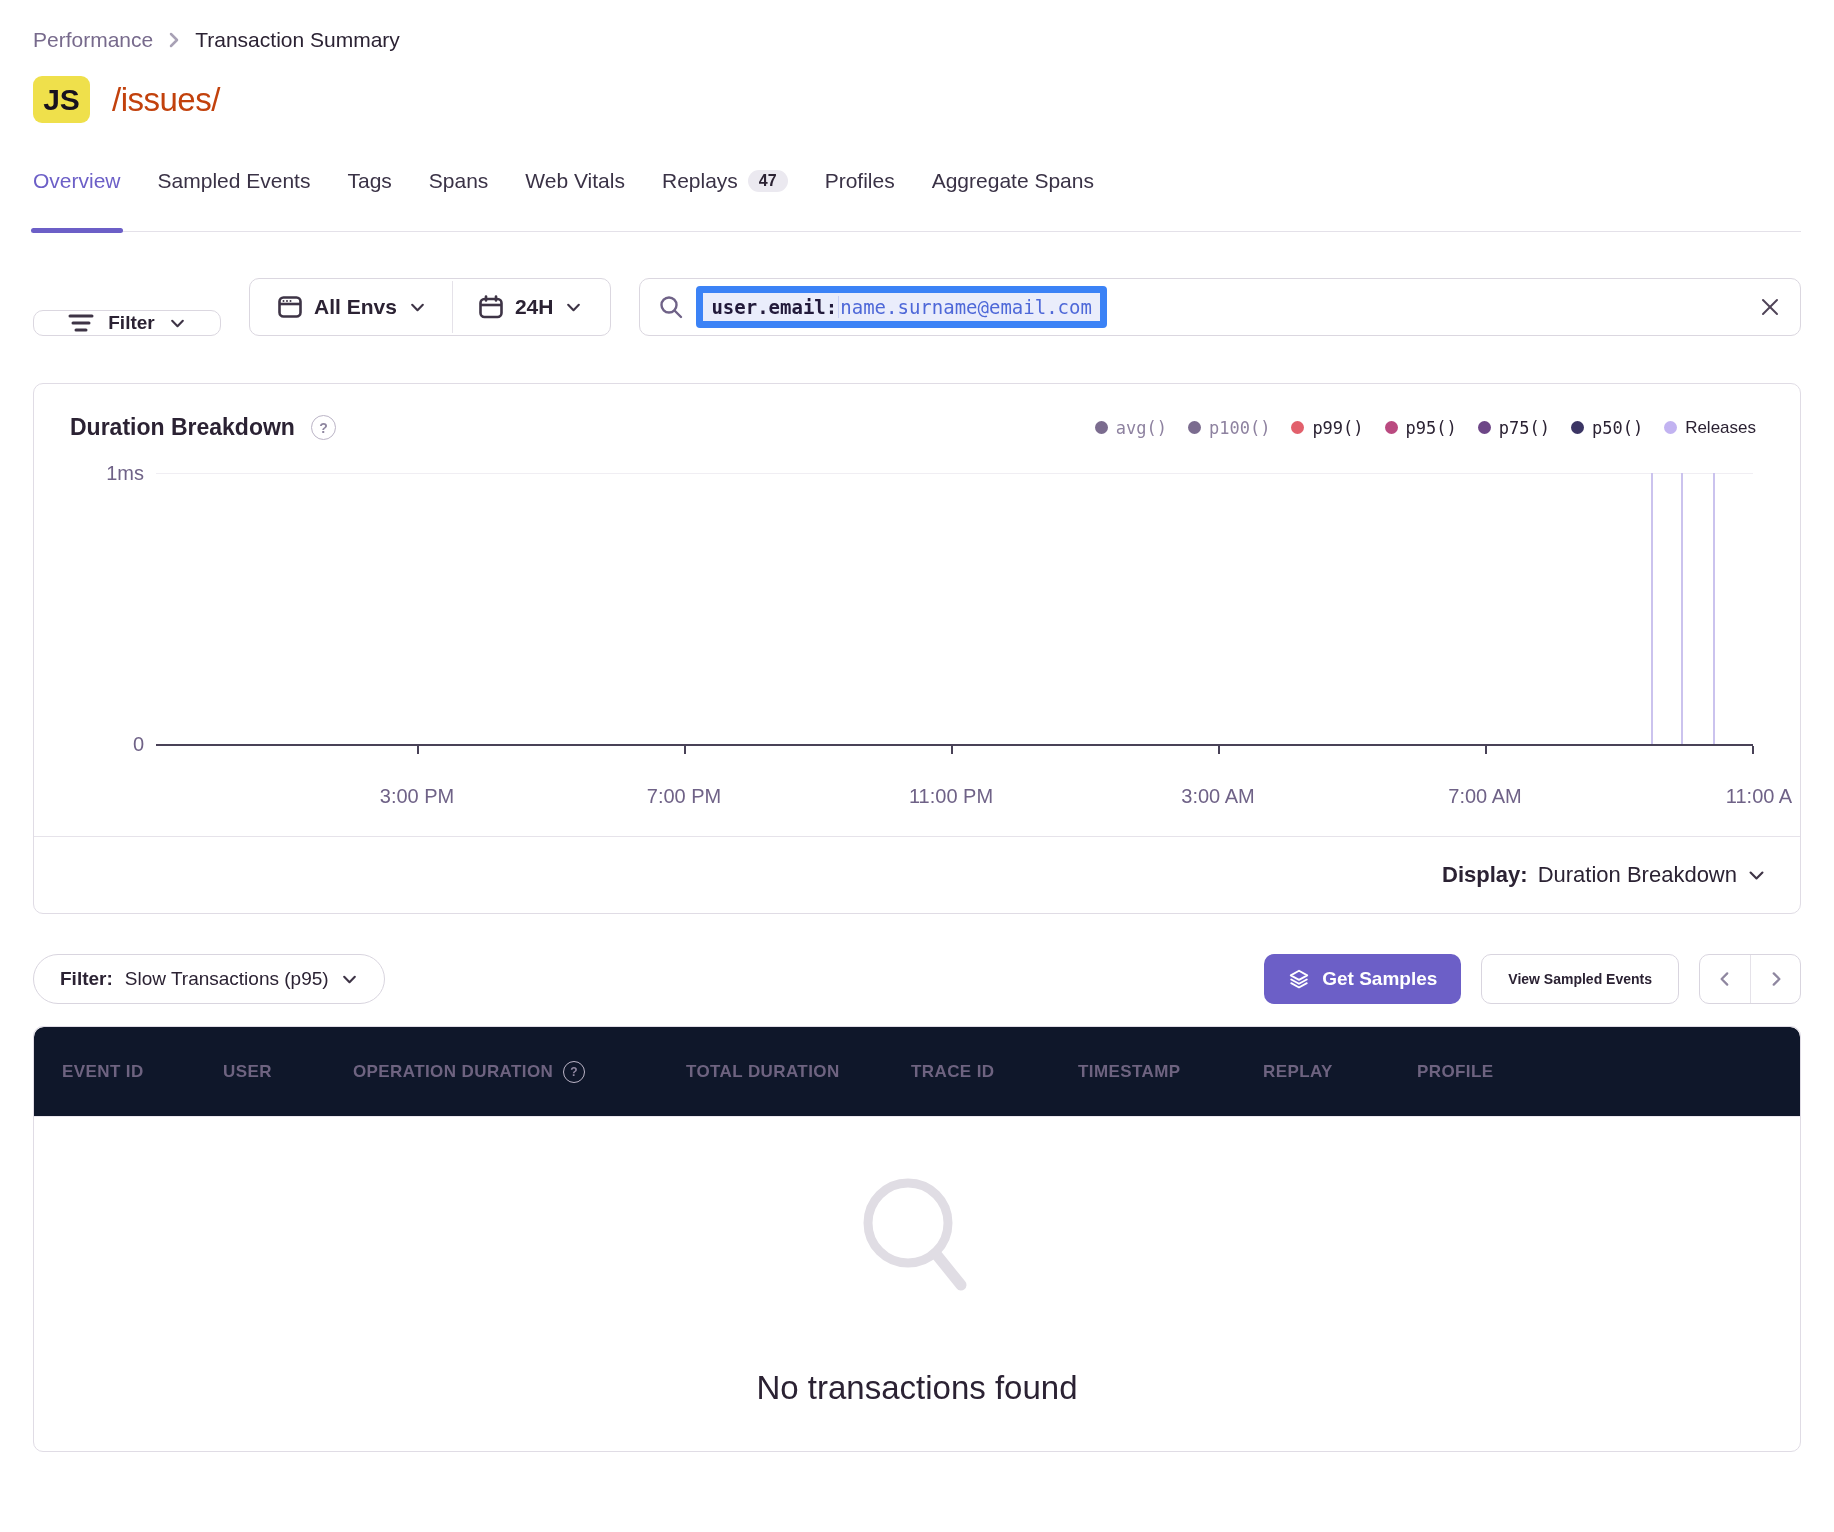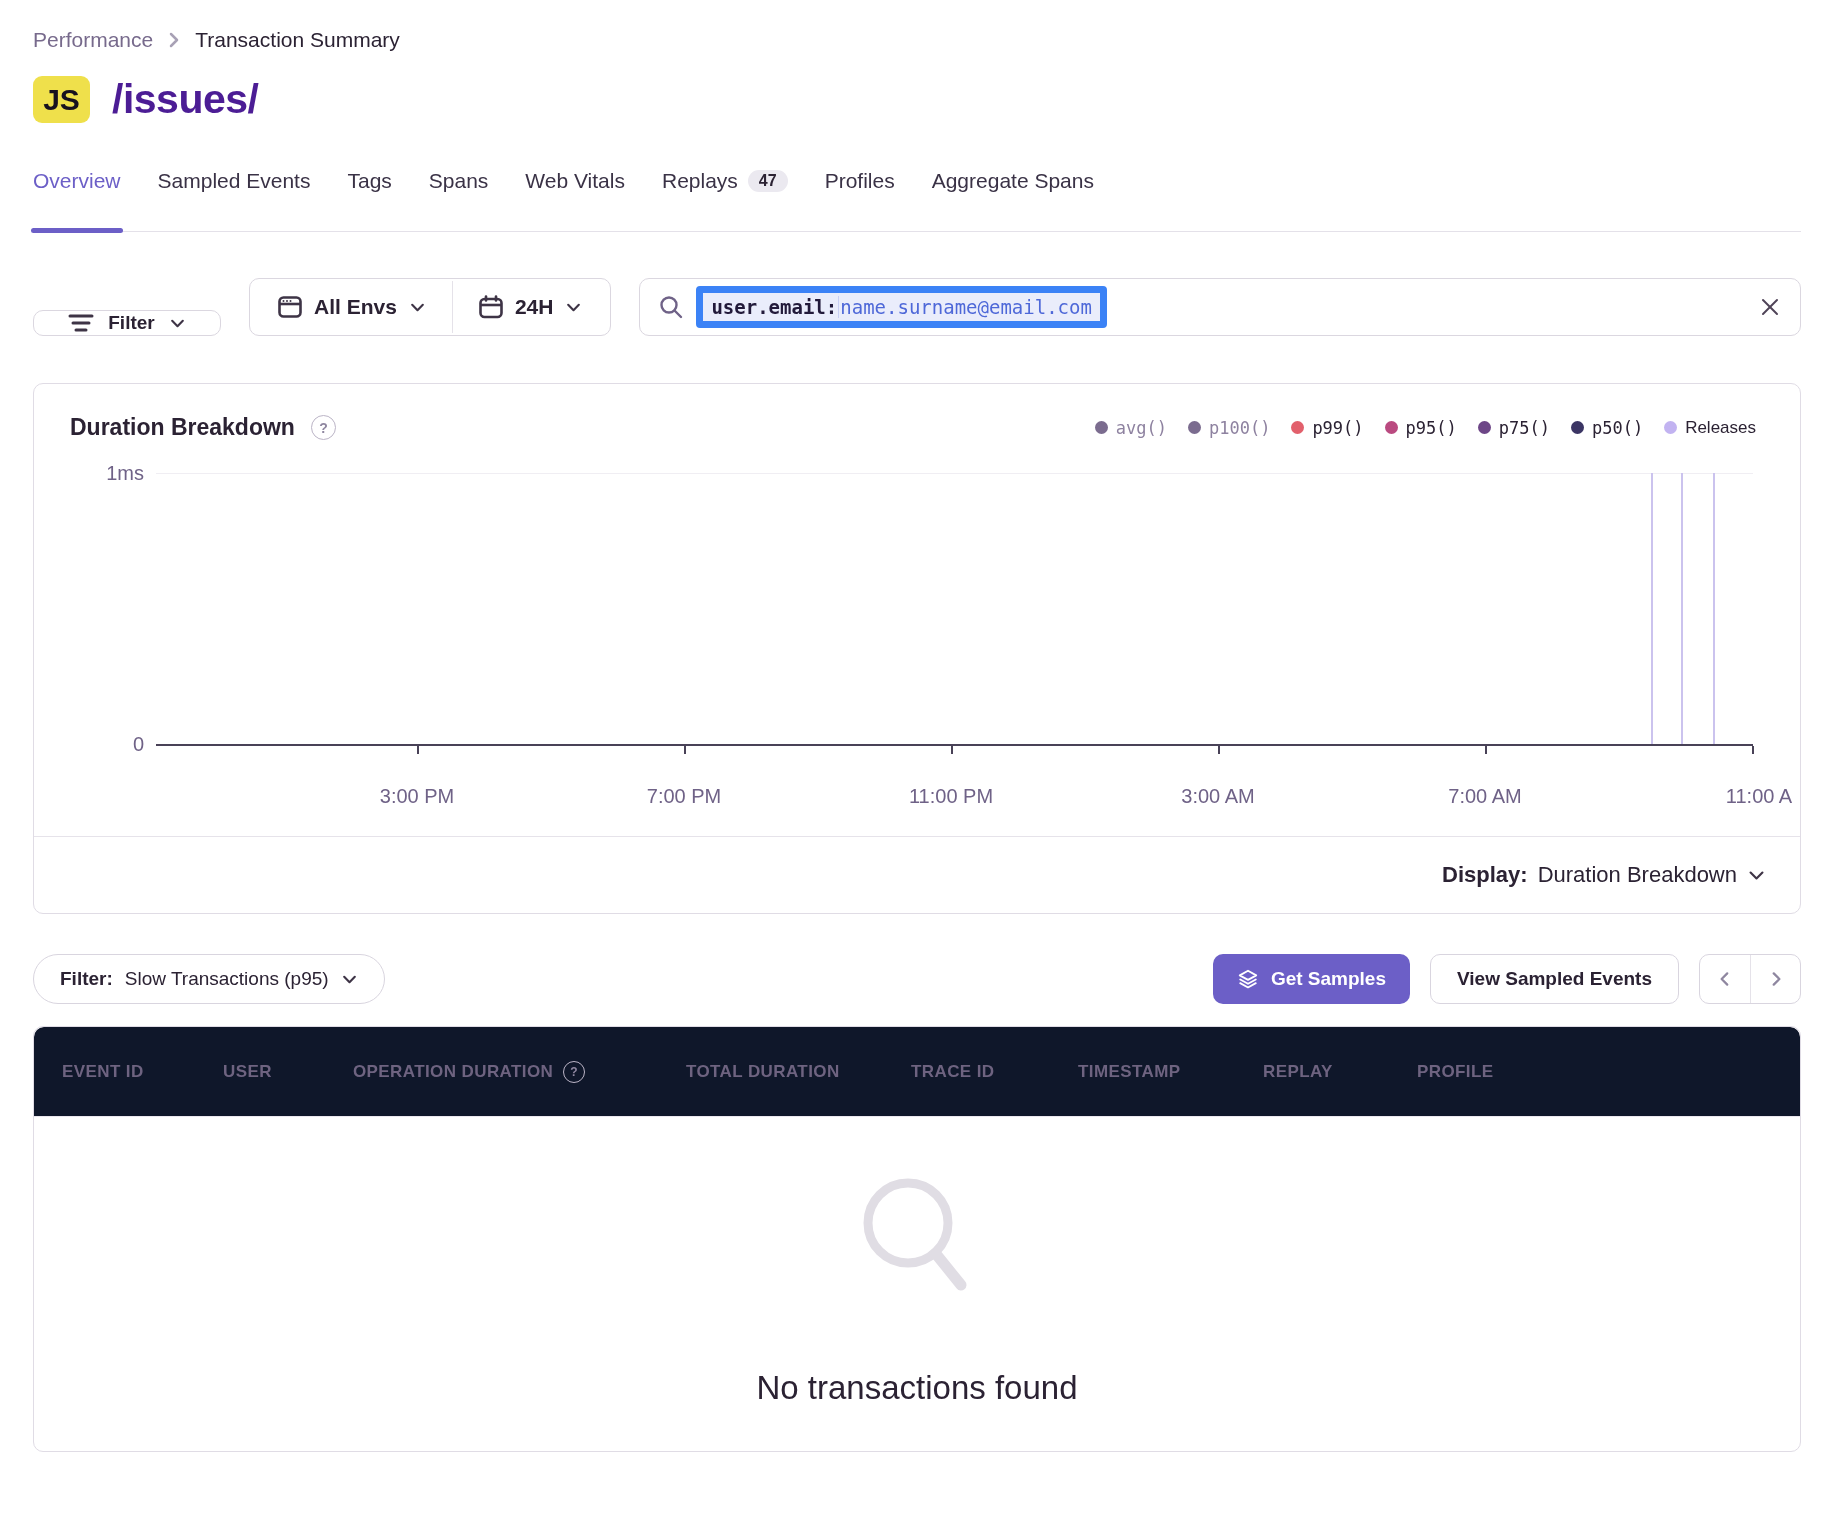--- a/index.html
+++ b/index.html
@@ -10,21 +10,21 @@
   
   .breadcrumb { display:flex; align-items:center; gap:14px; padding-top:28px; font-size:21px; }
   .crumb-link { color:#776A8C; cursor:pointer; }
   .crumb-sep { color:#A8A1B5; display:flex; }
   .crumb-current { color:#2B2233; }
 
   
   .title-row { margin-top:24px; display:flex; align-items:center; gap:22px; }
   .platform-badge { background:#EFE04B; color:#17111F; font-weight:700; font-size:30px;
     width:57px; height:47px; border-radius:9px; display:flex; align-items:center; justify-content:center; }
-  .page-title { font-size:41px; font-weight:700; color:#4c1d95; letter-spacing:-0.5px; }
+  .page-title { font-size:33px; font-weight:400; color:#c2410c; letter-spacing:-0.5px; }
 
   
   .tabs { margin-top:46px; display:flex; gap:37px; border-bottom:1px solid #E4E1E9; font-size:21px; }
   .tab { position:relative; padding-bottom:38px; color:#3A3246; cursor:pointer; display:flex; align-items:center; gap:10px; }
   .tab.active { color:#6C5FC7; font-weight:400; }
   .tab.active .tab-underline { position:absolute; left:-2px; right:-2px; bottom:-2px; height:5px;
     background:#6C5FC7; border-radius:3px; }
   .tab-badge { background:#EBE9F0; color:#2B2233; font-size:16px; font-weight:700;
     border-radius:12px; padding:3px 11px; line-height:1; }
 
@@ -74,21 +74,21 @@
   
   .toolbar { margin-top:40px; display:flex; align-items:center; justify-content:space-between; height:50px; }
   .filter-pill { height:50px; border:1px solid #D9D5DF; border-radius:25px; display:flex; align-items:center;
     gap:12px; padding:0 26px; font-size:19px; cursor:pointer; background:#fff; }
   .filter-pill .lbl { font-weight:700; }
   .toolbar-right { display:flex; align-items:center; gap:20px; }
   .btn-primary { height:50px; background:#6C5FC7; color:#fff; border:none; border-radius:10px;
     font-size:19px; font-weight:700; display:flex; align-items:center; gap:12px; padding:0 24px; cursor:pointer;
     font-family:"Liberation Sans", sans-serif;margin-left:40px; }
   .btn-outline { height:50px; background:#fff; color:#2B2233; border:1px solid #D9D5DF; border-radius:10px;
-    font-size:19px; font-weight:700; display:flex; align-items:center; padding:0 26px; cursor:pointer;
+    font-size:14px; font-weight:700; display:flex; align-items:center; padding:0 26px; cursor:pointer;
     font-family:"Liberation Sans", sans-serif; }
   .pager { display:flex; height:50px; border:1px solid #D9D5DF; border-radius:10px; overflow:hidden; background:#fff; }
   .pager-btn { width:50px; display:flex; align-items:center; justify-content:center; color:#8F87A0; cursor:pointer; }
   .pager-btn + .pager-btn { border-left:1px solid #E5E2E9; }
 
   
   .table-panel { margin-top:22px; height:426px; overflow:hidden; }
   .thead { background:#0f172a; height:90px; border-bottom:1px solid #EAE7EE; border-radius:10px 10px 0 0;
     display:grid; grid-template-columns:161px 130px 333px 225px 167px 185px 154px auto;
     align-items:center; padding-left:28px; }

